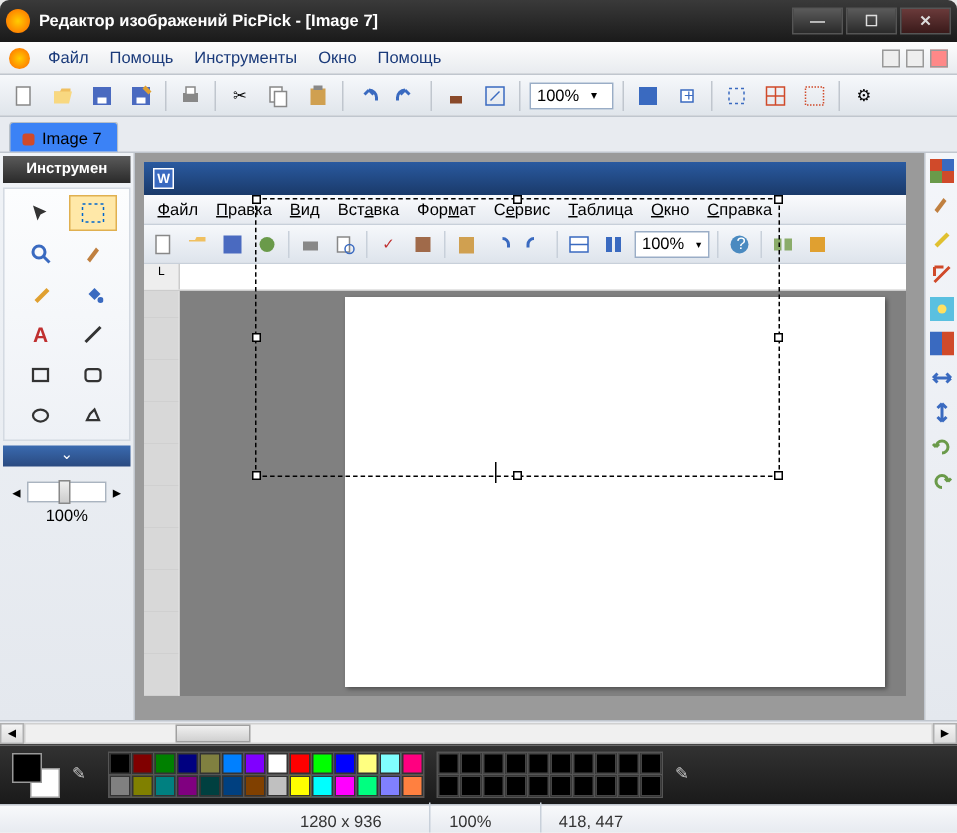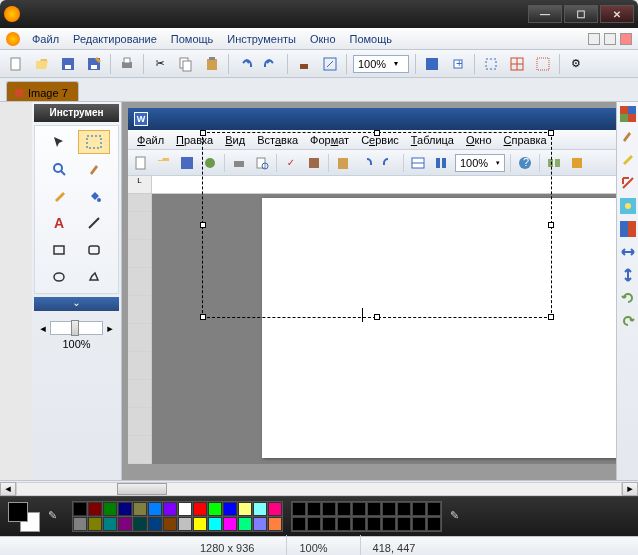--- a/index.html
+++ b/index.html
@@ -17,24 +17,24 @@
 .menubar .right-icons { margin-left: auto; display: flex; gap: 4px; }
 .small-ico { width: 12px; height: 12px; border: 1px solid #999; }
 
 .toolbar { height: 28px; background: linear-gradient(#f6f8fb,#e0e5eb); border-bottom: 1px solid #c0c6ce; display: flex; align-items: center; padding: 0 6px; gap: 6px; }
 .tbtn { width: 20px; height: 20px; display: flex; align-items: center; justify-content: center; cursor: pointer; border-radius: 2px; }
 .sep { width: 1px; height: 20px; background: #c0c6ce; }
 .zoom-box { border: 1px solid #9aadc6; background: #fff; height: 18px; padding: 0 4px; display: flex; align-items: center; width: 56px; }
 .zoom-box input { border: none; width: 36px; font-size: 11px; }
 
 .tabstrip { height: 24px; background: #e8ebf0; border-bottom: 1px solid #c0c6ce; display: flex; align-items: end; padding: 0 6px; }
-.tab { background: #a16207; border: 1px solid #b8c0c8; border-bottom: none; height: 20px; padding: 2px 10px 0 8px; display: flex; align-items: center; gap: 5px; border-radius: 3px 3px 0 0; }
+.tab { background: #3b82f6; border: 1px solid #b8c0c8; border-bottom: none; height: 20px; padding: 2px 10px 0 8px; display: flex; align-items: center; gap: 5px; border-radius: 3px 3px 0 0; }
 .tab-dot { width: 8px; height: 8px; background: #d04a2a; border-radius: 2px; }
 
-.workrow { display: flex; height: 378px; padding-left: 32px; }
+.workrow { display: flex; height: 378px; }
 .toolpanel { width: 90px; background: linear-gradient(#f0f3f7,#e4e8ee); border-right: 1px solid #c0c6ce; padding: 2px; }
 .toolpanel .header { background: linear-gradient(#5a5a5a,#2a2a2a); color: #fff; text-align: center; height: 18px; line-height: 18px; font-size: 10px; font-weight: bold; margin-bottom: 3px; }
 .toolgrid { display: grid; grid-template-columns: 1fr 1fr; gap: 3px; padding: 4px 8px; background: linear-gradient(#fcfdfe,#eef1f6); border: 1px solid #d4dae2; }
 .toolcell { width: 32px; height: 24px; display: flex; align-items: center; justify-content: center; cursor: pointer; }
 .toolcell.sel { background: #ffe8a8; border: 1px solid #e0b050; }
 .expand-bar { margin-top: 3px; height: 14px; background: linear-gradient(#3a6ab0,#2a4a80); color: #fff; text-align: center; font-size: 10px; cursor: pointer; }
 .size-slider { margin-top: 6px; padding: 4px; }
 .size-slider .track { height: 14px; background: #fff; border: 1px solid #aab4c0; position: relative; }
 .size-slider .thumb { position: absolute; left: 20px; top: -2px; width: 8px; height: 16px; background: linear-gradient(#eee,#ccc); border: 1px solid #888; }
 .size-slider .sparrow { width: 10px; text-align: center; cursor: pointer; }
@@ -82,31 +82,31 @@
 
 .statusbar { height: 22px; background: linear-gradient(#f8f9fb,#e4e8ee); border-top: 1px solid #c0c6ce; display: flex; align-items: center; padding: 0 8px; gap: 20px; }
 .statuscell { border-left: 1px solid #c8d0da; padding: 4px 12px; height: 26px; display: flex; align-items: center; color: #333; }
 .statuscell:first-child { border-left: none; margin-left: 180px; }
 </style>
 </head>
 <body>
 
 <div class="titlebar">
   <div class="app-icon"></div>
+  <span>Редактор изображений PicPick - [Image 7]</span>
   <div class="wincontrols">
     <div class="winbtn">—</div>
     <div class="winbtn">☐</div>
     <div class="winbtn close">✕</div>
   </div>
 </div>
 
 <div class="menubar">
   <div class="app-icon-small"></div>
   <span class="menuitem">Файл</span>
-  <span class="menuitem">Редактирование</span>
   <span class="menuitem">Помощь</span>
   <span class="menuitem">Инструменты</span>
   <span class="menuitem">Окно</span>
   <span class="menuitem">Помощь</span>
   <div class="right-icons">
     <div class="small-ico" style="background:#eee"></div>
     <div class="small-ico" style="background:#eee"></div>
     <div class="small-ico" style="background:#f88"></div>
   </div>
 </div>

